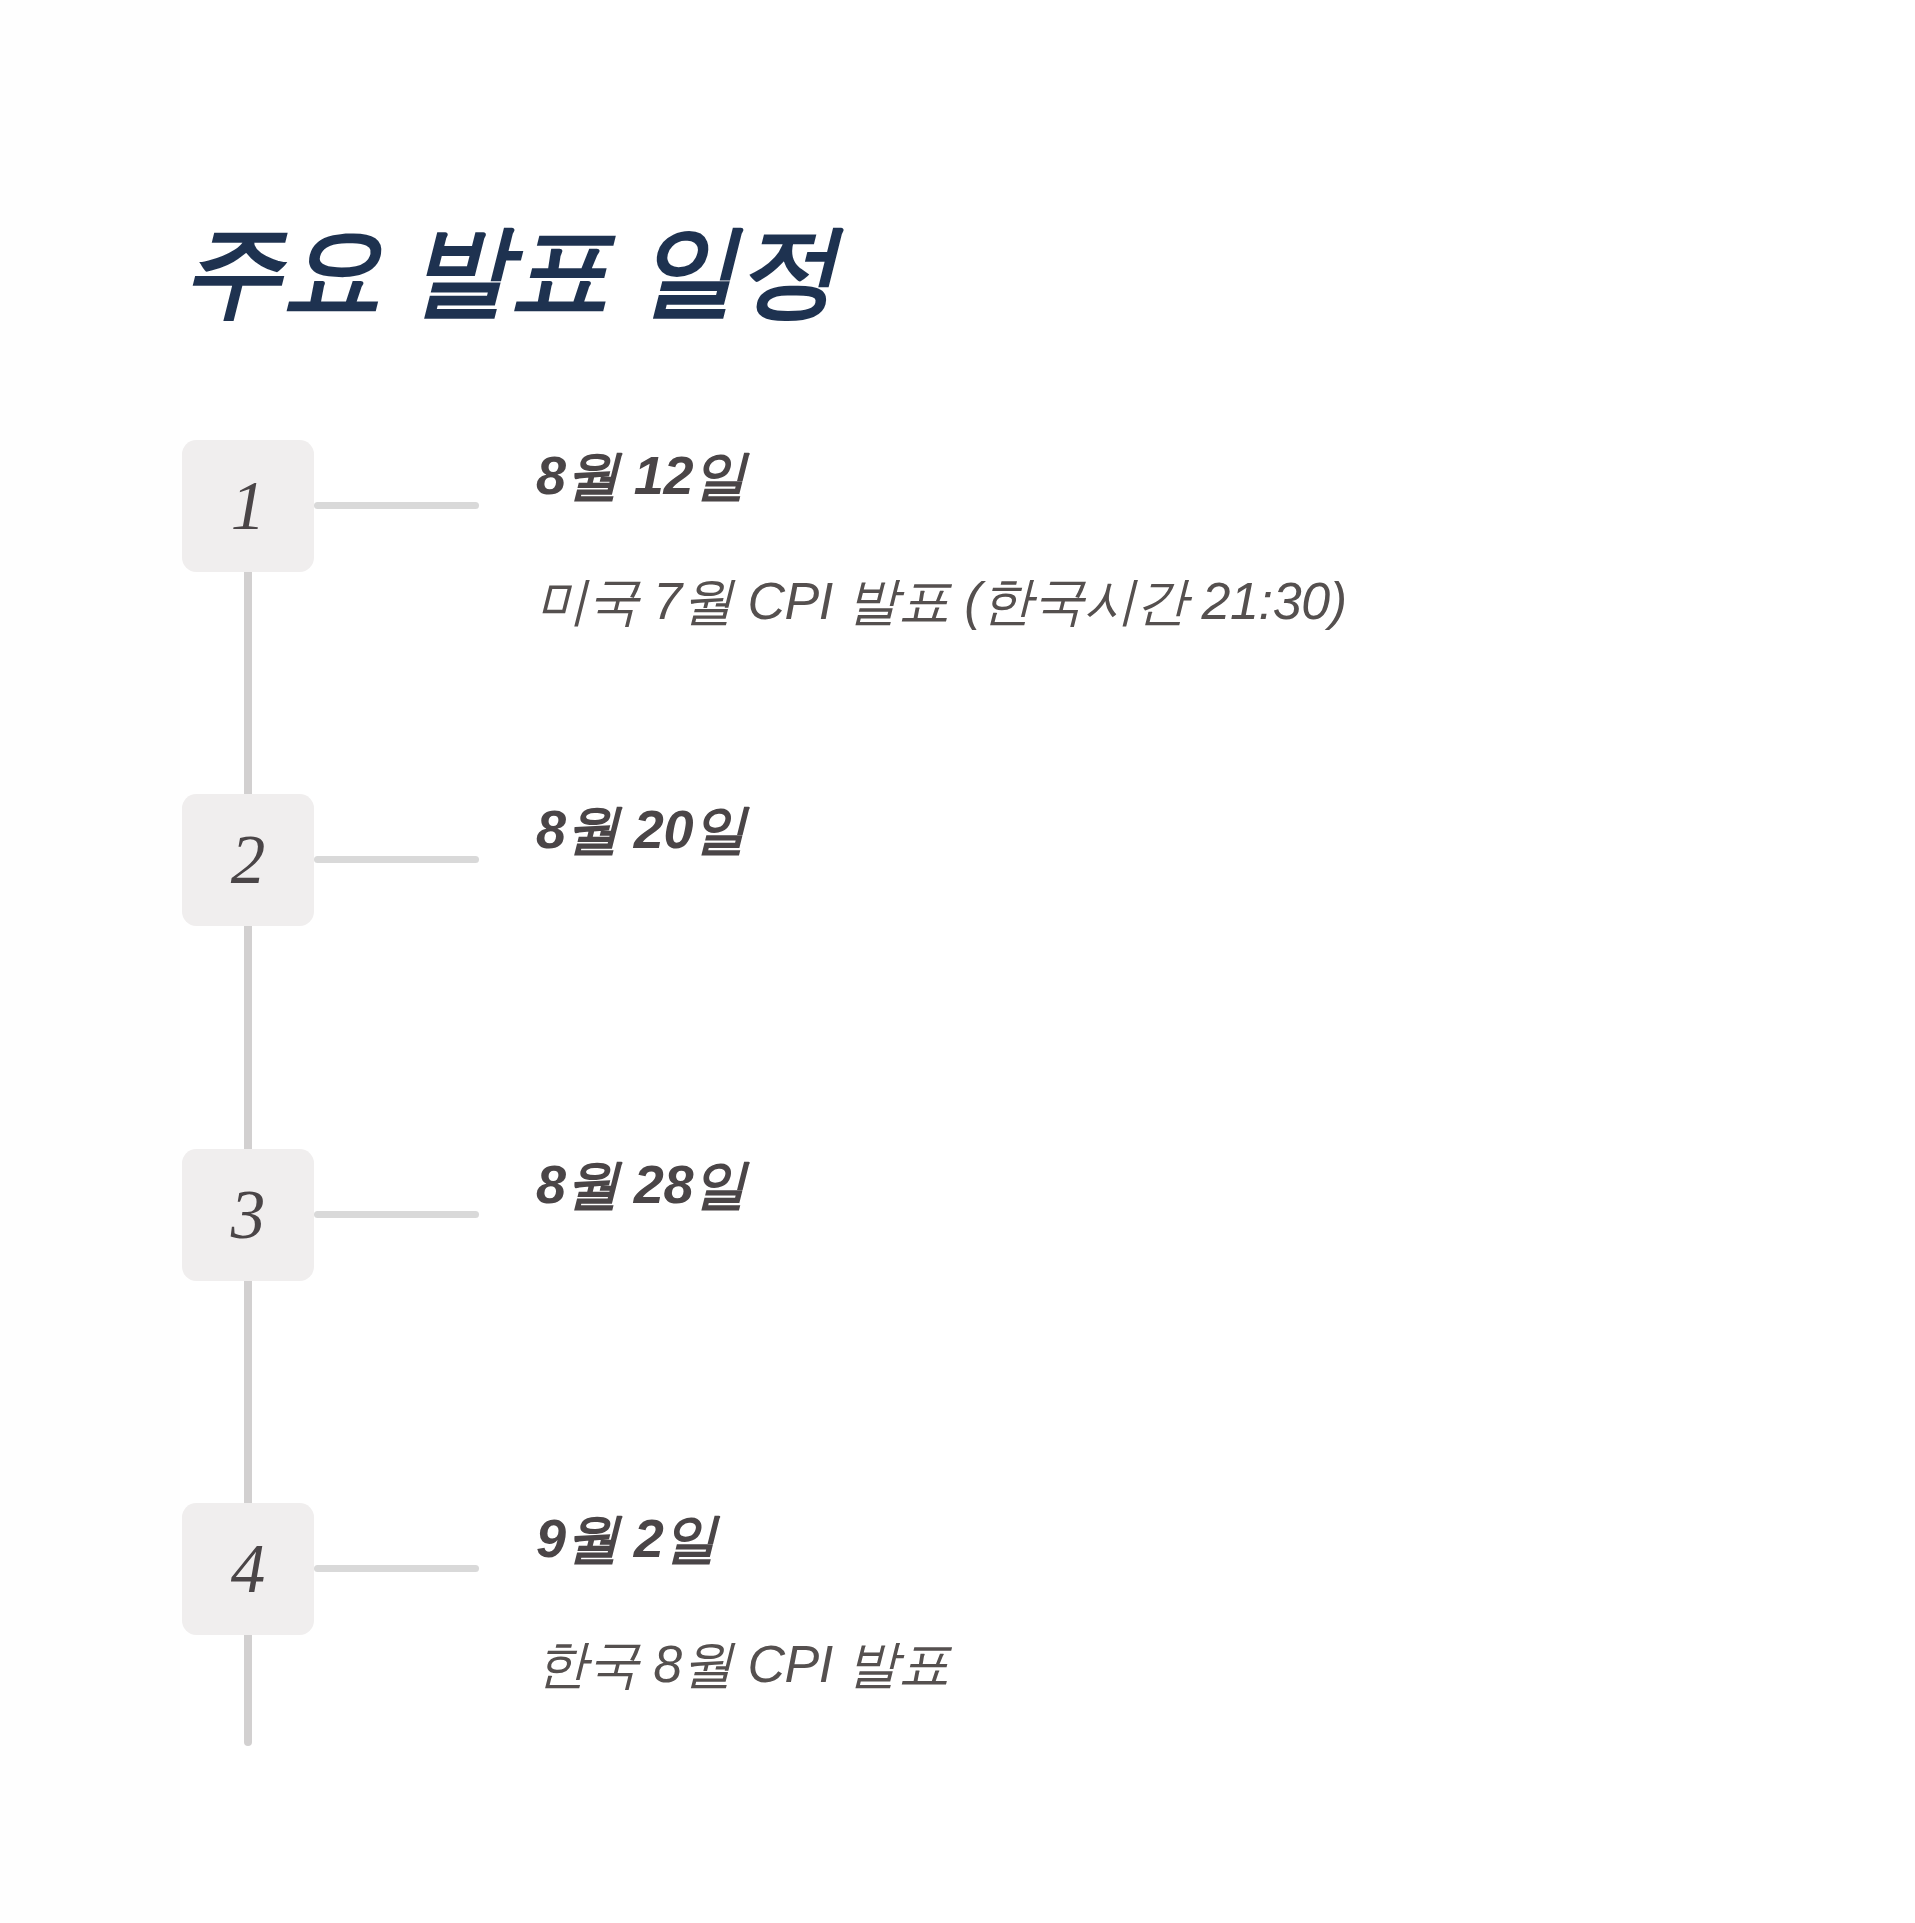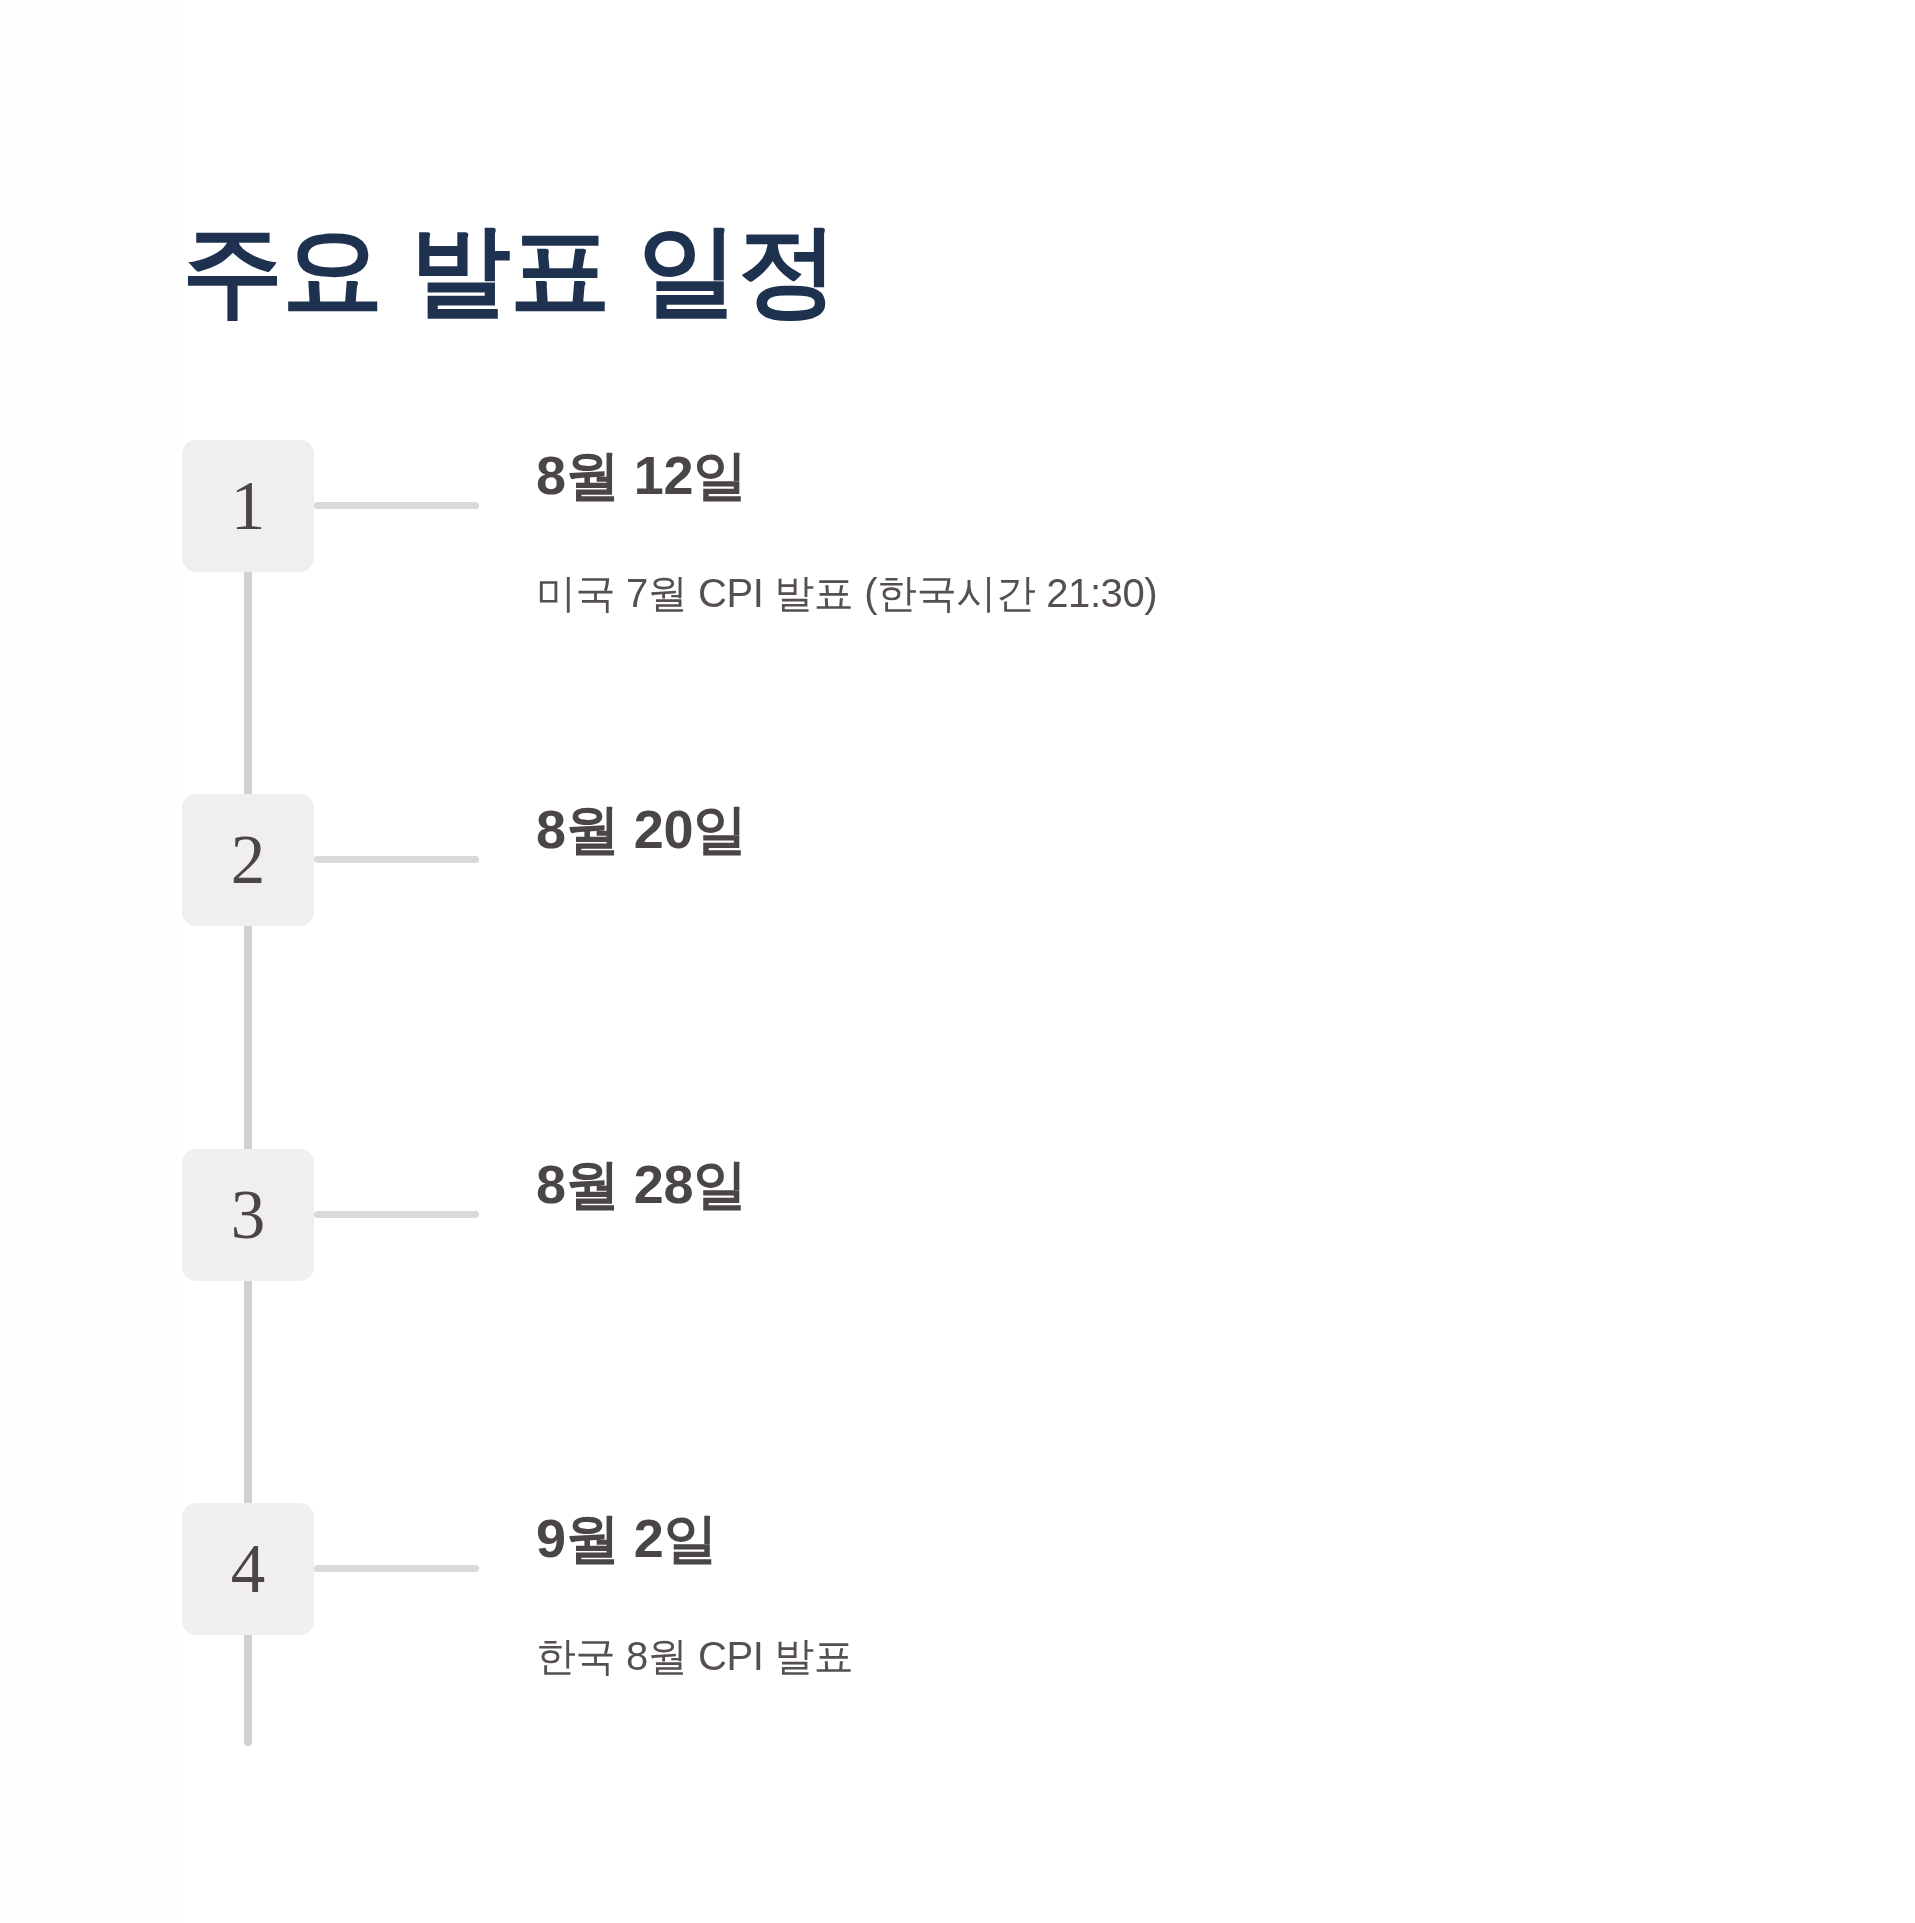--- a/index.html
+++ b/index.html
@@ -15,20 +15,21 @@
     -webkit-font-smoothing: antialiased;
     overflow: hidden;
   }
 
   
   .page {
     position: relative;
     width: 1915px;
     height: 1923px;
     box-sizing: border-box;
+    font-style: italic;
   }
   .panel {
     position: absolute;
     left: 180px;
     top: 0;
     width: 1736px;
     height: 1923px;
     background: #ffffff;
   }
   .page-ground {
@@ -127,21 +128,21 @@
     letter-spacing: -0.4px;
     color: #4a4547;
     margin: 0;
     padding: 0;
     white-space: nowrap;
   }
   .step-desc {
     margin: 0;
     padding: 0;
     margin-top: 54px;
-    font-size: 40px;
+    font-size: 52px;
     font-weight: 400;
     line-height: 1.45;
     letter-spacing: -0.4px;
     color: #55504f;
     white-space: nowrap;
   }
 </style>
 </head>
 <body>
 

